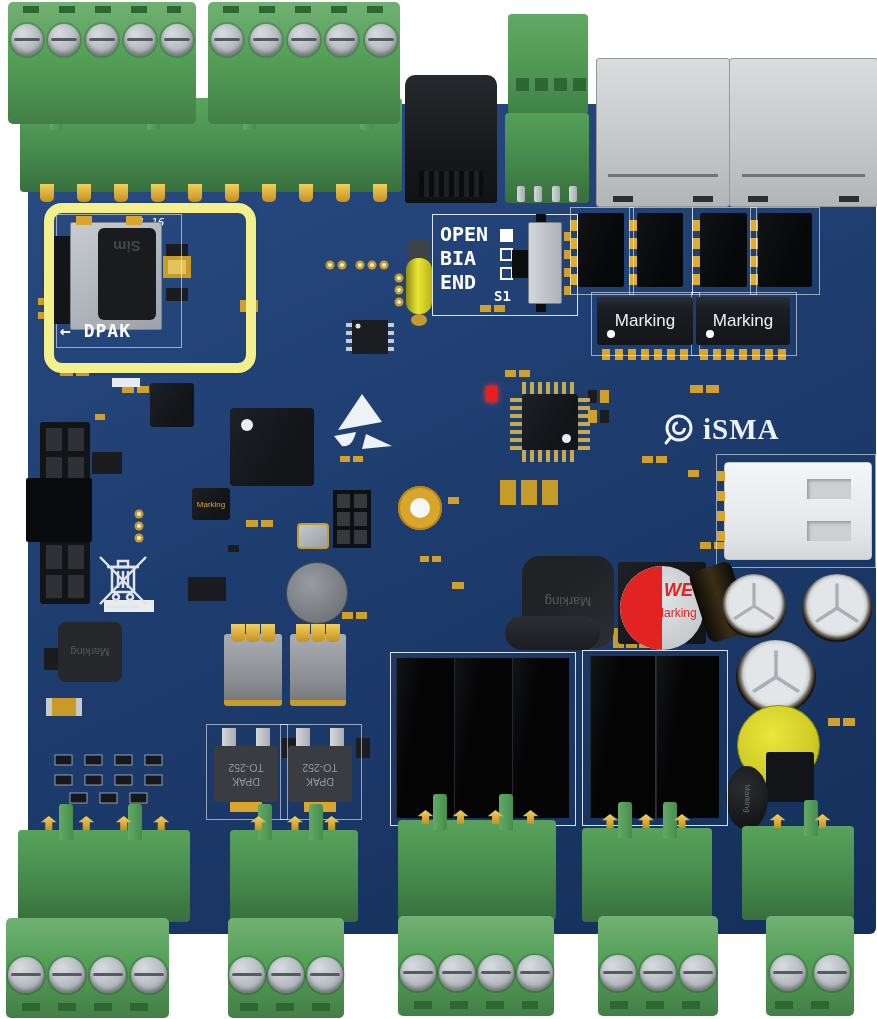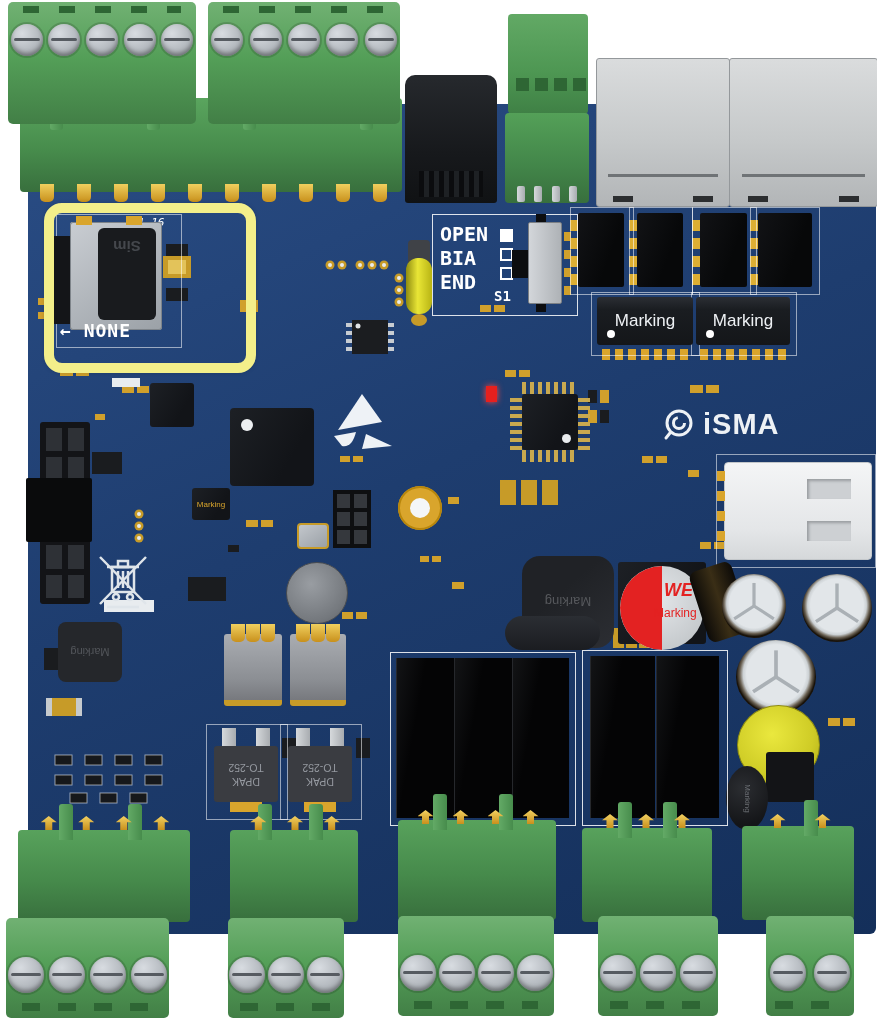--- a/index.html
+++ b/index.html
@@ -217,21 +217,21 @@
 
   <div class="silk-soft a" style="left:56px;top:214px;width:124px;height:132px;"></div>
   <span class="a mono" style="left:138px;top:216px;color:#fff;font-size:11px;font-style:italic;">1.16</span>
   <div class="a" style="left:54px;top:236px;width:22px;height:88px;background:#141518;"></div>
   <div class="a" style="left:70px;top:222px;width:92px;height:108px;border-radius:3px;background:linear-gradient(145deg,#c9cdd2,#9ba1a7);box-shadow:inset 0 0 0 1px #7e848a;"></div>
   <div class="a" style="left:76px;top:216px;width:16px;height:9px;background:#d9a52c;"></div>
   <div class="a" style="left:126px;top:216px;width:16px;height:9px;background:#d9a52c;"></div>
   <div class="a r180" style="left:98px;top:228px;width:58px;height:92px;border-radius:6px;background:#191b1e;display:flex;align-items:flex-end;justify-content:center;">
     <span style="color:#45484d;font-weight:bold;font-size:15px;margin-bottom:10px;">Sim</span>
   </div>
-  <span class="a mono" style="left:60px;top:320px;width:116px;color:#fff;font-size:18px;font-weight:bold;letter-spacing:1px;">← NONE</span>
+  <span class="a mono" style="left:60px;top:320px;width:116px;color:#fff;font-size:18px;font-weight:bold;letter-spacing:1px;">← DPAK</span>
 
   <div class="silk a" style="left:432px;top:214px;width:144px;height:100px;"></div>
   <div class="a mono" style="left:440px;top:222px;color:#fff;font-size:20px;font-weight:bold;line-height:24px;letter-spacing:0;">
     <div>OPEN</div>
     <div>BIA</div>
     <div>END</div>
   </div>
   <div class="a" style="left:500px;top:229px;">
     <div class="chk on"></div>
     <div class="chk"></div>
@@ -262,21 +262,21 @@
     <span style="font-size:17px;">Marking</span>
     <i class="a" style="left:10px;bottom:7px;width:8px;height:8px;border-radius:50%;background:#fff;"></i>
   </div>
 
   <div class="a" style="left:408px;top:240px;width:22px;height:26px;background:#3f4247;border-radius:4px 4px 0 0;"></div>
   <div class="a" style="left:406px;top:258px;width:26px;height:56px;border-radius:12px;background:linear-gradient(90deg,#8f8c10,#e9e636 45%,#b8b414);"></div>
   <div class="a" style="left:411px;top:314px;width:16px;height:12px;border-radius:50%;background:#c79b28;"></div>
 
   <div class="blk a" style="left:150px;top:383px;width:44px;height:44px;"></div>
 
-  <div class="a" style="left:662px;top:402px;width:140px;height:44px;display:flex;align-items:center;gap:7px;">
+  <div class="a" style="left:662px;top:402px;width:140px;height:44px;display:flex;align-items:flex-end;gap:7px;font-family:Liberation Serif, serif;">
     <svg width="34" height="34" viewBox="0 0 34 34">
       <circle cx="17" cy="16" r="12" fill="none" stroke="#eef2f6" stroke-width="3"></circle>
       <circle cx="17" cy="16" r="5.5" fill="none" stroke="#eef2f6" stroke-width="3" stroke-dasharray="24 11"></circle>
       <path d="M8 26 L4 31" stroke="#eef2f6" stroke-width="3" stroke-linecap="round"></path>
     </svg>
     <span style="color:#edf1f5;font-weight:bold;font-size:29px;letter-spacing:1px;">iSMA</span>
   </div>
 
   <div class="a" style="left:510px;top:382px;width:80px;height:80px;">
     <div class="a" style="left:12px;top:0;width:56px;height:12px;background:repeating-linear-gradient(90deg,#c9a94f 0 4px,transparent 4px 8px);"></div>

